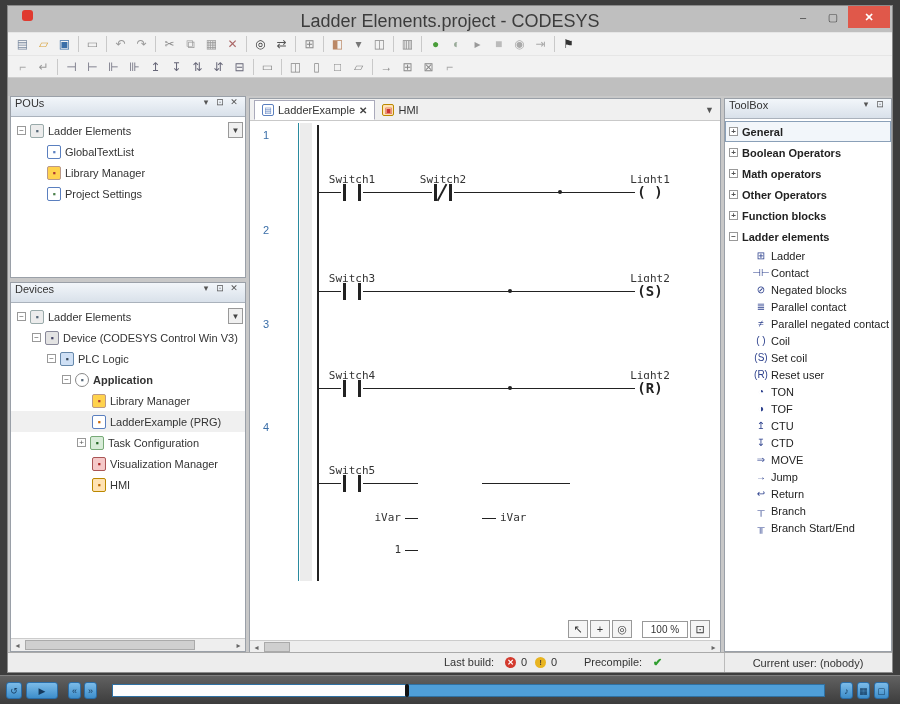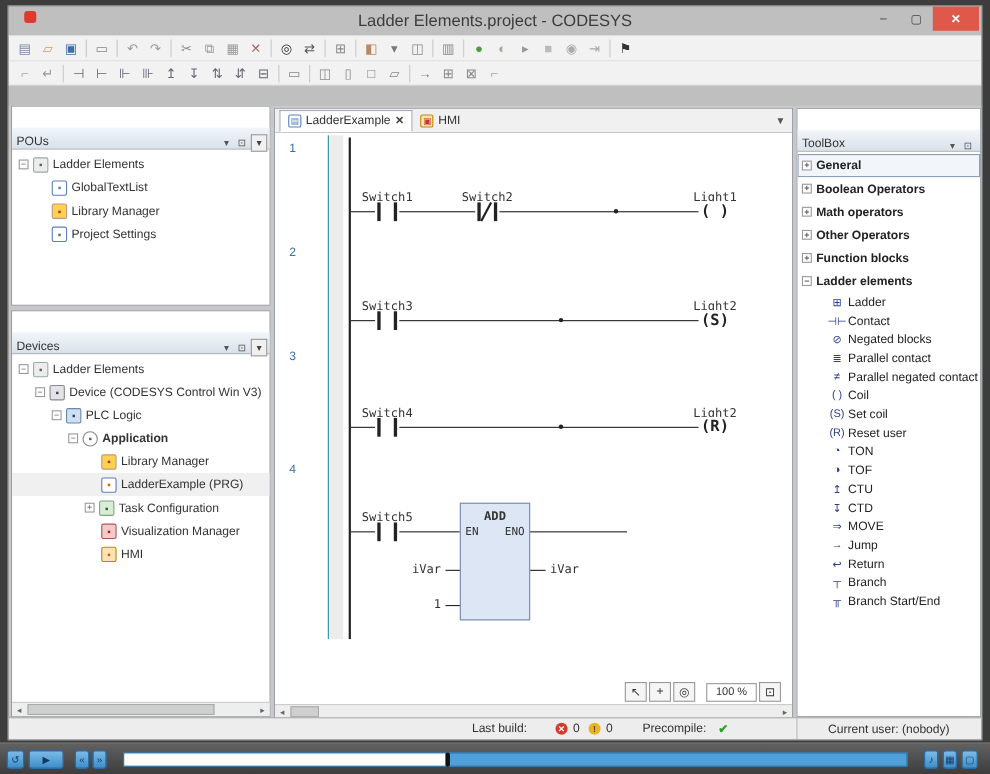--- a/index.html
+++ b/index.html
@@ -7,21 +7,21 @@
   body { font-family:"Liberation Sans", sans-serif; background:#3d3d3d; position:relative; }
 
   .frame { position:absolute; inset:0; background:#3d3d3d; }
 
   
   .window { position:absolute; left:7px; top:5px; width:886px; height:668px;
             background:#bfbfbf; border:1px solid #8a8a8a; }
 
   .titlebar { position:relative; height:26px; background:#bfbfbf; }
   .title { position:absolute; left:0; right:0; top:5px; text-align:center;
-           font-size:15px; color:#3c3c3c; }
+           font-size:18px; color:#3c3c3c; }
   .rec-dot { position:absolute; left:14px; top:4px; width:11px; height:11px;
              background:#e03a2f; border-radius:3px; }
   .win-btns { position:absolute; right:2px; top:0; display:flex; height:22px; }
   .win-btn { width:30px; height:22px; display:flex; align-items:center; justify-content:center;
              font-size:11px; color:#444; }
   .win-btn.close { width:42px; background:#e0584a; color:#fff; font-weight:bold; }
 
   .menubar { height:19px; background:#f2f2f2; border-top:1px solid #e0e0e0;
              display:flex; align-items:center; padding-left:6px; }
   .menu-item { font-size:11px; color:#333; padding:0 8px; }
@@ -31,22 +31,22 @@
   .toolbar.tb2 { border-bottom:1px solid #cfcfcf; }
   .tb-icon { width:21px; height:18px; display:flex; align-items:center; justify-content:center;
              font-size:12px; color:#777; }
   .tb-sep { width:1px; height:16px; background:#c9c9c9; margin:0 3px; }
 
   
   .workspace { position:absolute; left:0; top:90px; width:884px; height:558px; background:#c8c8c8; }
 
   .panel { position:absolute; background:#fff; border:1px solid #9aa0a8; }
   .panel-header { height:20px; background:linear-gradient(#f2f6fa,#d9e1ea);
-                  border-bottom:1px solid #aab2bc; display:flex; align-items:flex-end;
-                  padding:0 4px; font-size:11px; color:#333;margin-top:19px; }
+                  border-bottom:1px solid #aab2bc; display:flex; align-items:flex-start;
+                  padding:0 4px; font-size:11px; color:#333; }
   .panel-header .ph-title { flex:1; }
   .ph-btn { width:14px; text-align:center; color:#555; font-size:9px; }
 
   .tree { position:relative; font-size:11px; color:#333; padding-top:3px; }
   .tree-row { height:21px; display:flex; align-items:center; white-space:nowrap; }
   .exp { width:9px; height:9px; border:1px solid #999; background:#fff; color:#555;
          font-size:8px; line-height:7px; text-align:center; margin-right:4px; flex:none; }
   .tree-ic { width:14px; height:14px; border-radius:2px; margin-right:4px; flex:none;
              display:flex; align-items:center; justify-content:center; font-size:9px; }
   .ic-project  { background:#ececec; border:1px solid #9aa; color:#567; }
@@ -390,25 +390,20 @@
           <div class="dot" style="left:258px; top:265px;"></div>
           <div class="lbl" style="left:360px; top:248px; width:80px;">Light2</div>
           <div class="coil" style="left:385px; top:258px;">(<span>R</span>)</div>
 
           <div class="hline" style="left:69px; top:362px; width:99px;"></div>
           <div class="lbl" style="left:62px; top:343px; width:80px;">Switch5</div>
           <div class="contact" style="left:91px; top:354px;">
             <span class="bar l"></span>
               <span class="bar r"></span>
           </div>
-          <div class="fblock">
-            <div class="fb-title">ADD</div>
-            <div class="fb-pin" style="left:4px; top:20px;">EN</div>
-            <div class="fb-pin" style="right:4px; top:20px;">ENO</div>
-          </div>
           <div class="hline" style="left:232px; top:362px; width:88px;"></div>
           <div class="hline" style="left:155px; top:397px; width:13px;"></div>
           <div class="lbl" style="left:103px; top:390px; width:48px; text-align:right;">iVar</div>
           <div class="hline" style="left:155px; top:429px; width:13px;"></div>
           <div class="lbl" style="left:103px; top:422px; width:48px; text-align:right;">1</div>
           <div class="hline" style="left:232px; top:397px; width:14px;"></div>
           <div class="lbl" style="left:250px; top:390px; width:44px; text-align:left;">iVar</div>
         </div>
 
         <div class="ed-tools" id="ed-tools">
@@ -523,21 +518,21 @@
             <div class="tbx-item">
               <span class="tbx-glyph">╥</span>
               <span>Branch Start/End</span>
             </div>
           </div>
       </div>
 
     </div>
 
     <div class="statusbar">
-      <span class="sb-item" style="left:421px;">Last build:</span>
+      <span class="sb-item" style="left:436px;">Last build:</span>
       <span class="sb-ico sb-err" style="left:497px;">✕</span>
       <span class="sb-item" style="left:513px;">0</span>
       <span class="sb-ico sb-warn" style="left:527px;">!</span>
       <span class="sb-item" style="left:543px;">0</span>
       <span class="sb-item" style="left:576px;">Precompile:</span>
       <span class="sb-item sb-check" style="left:645px;">✔</span>
       <div class="sb-cell" style="left:716px; width:167px;">Current user: (nobody)</div>
     </div>
 
   </div>

